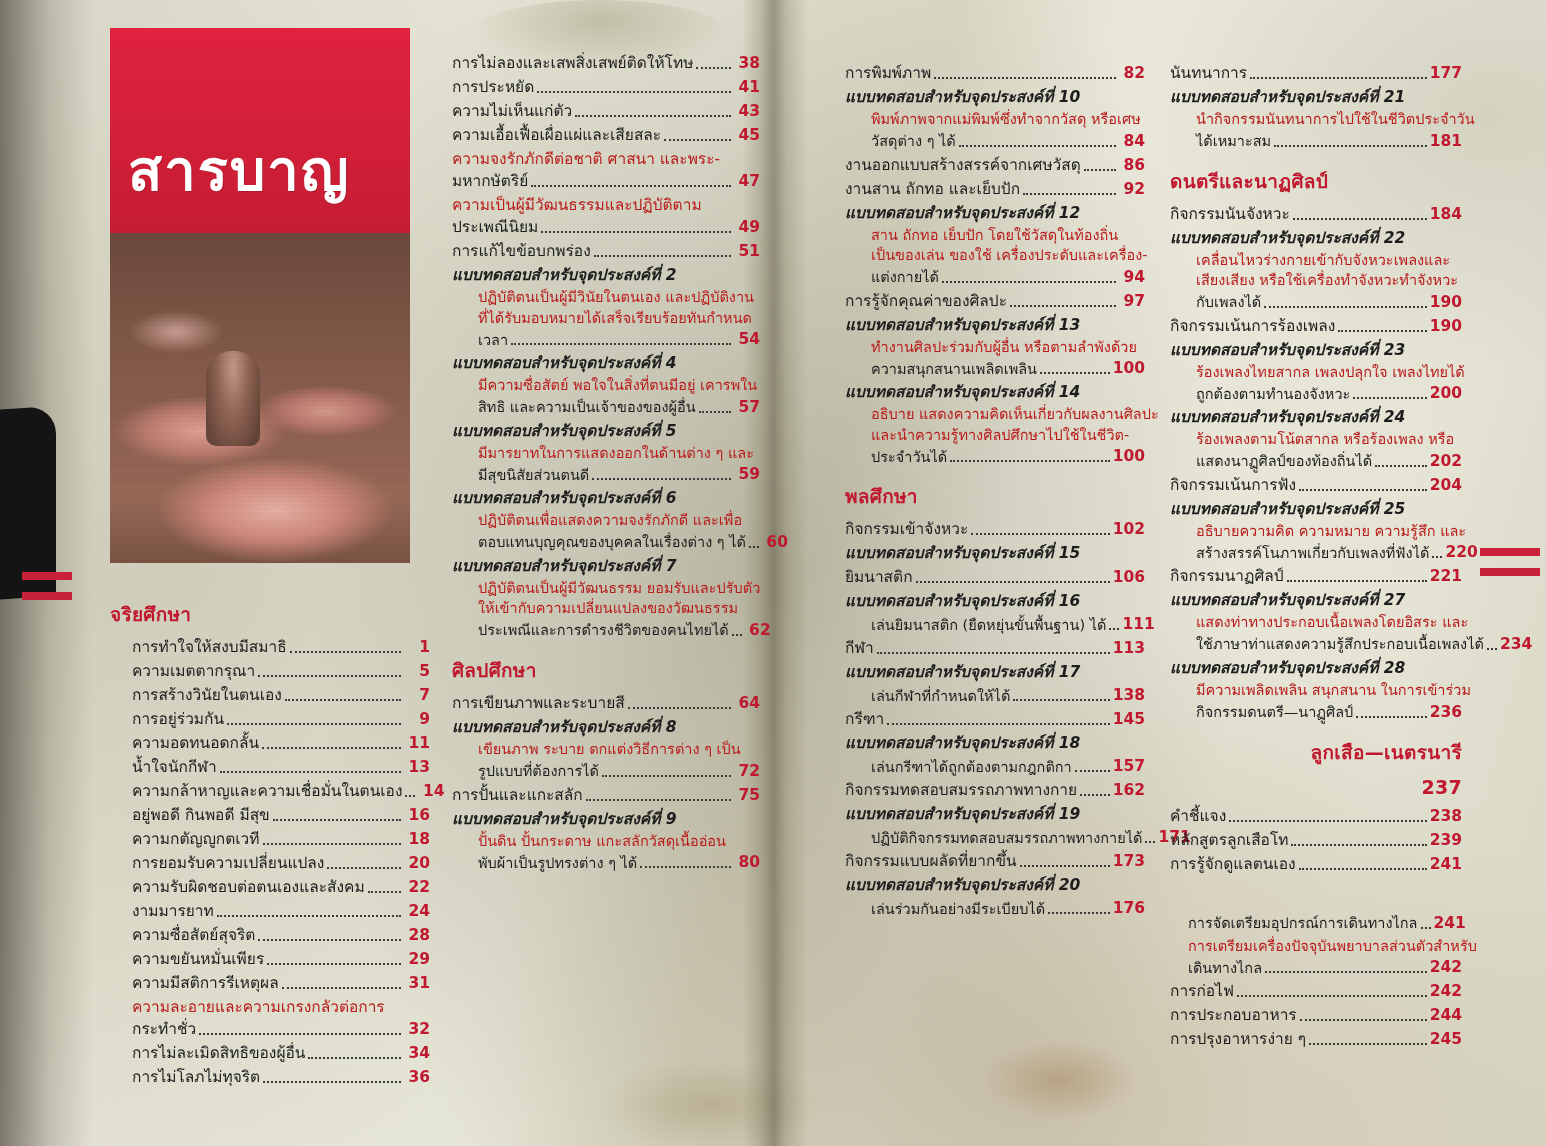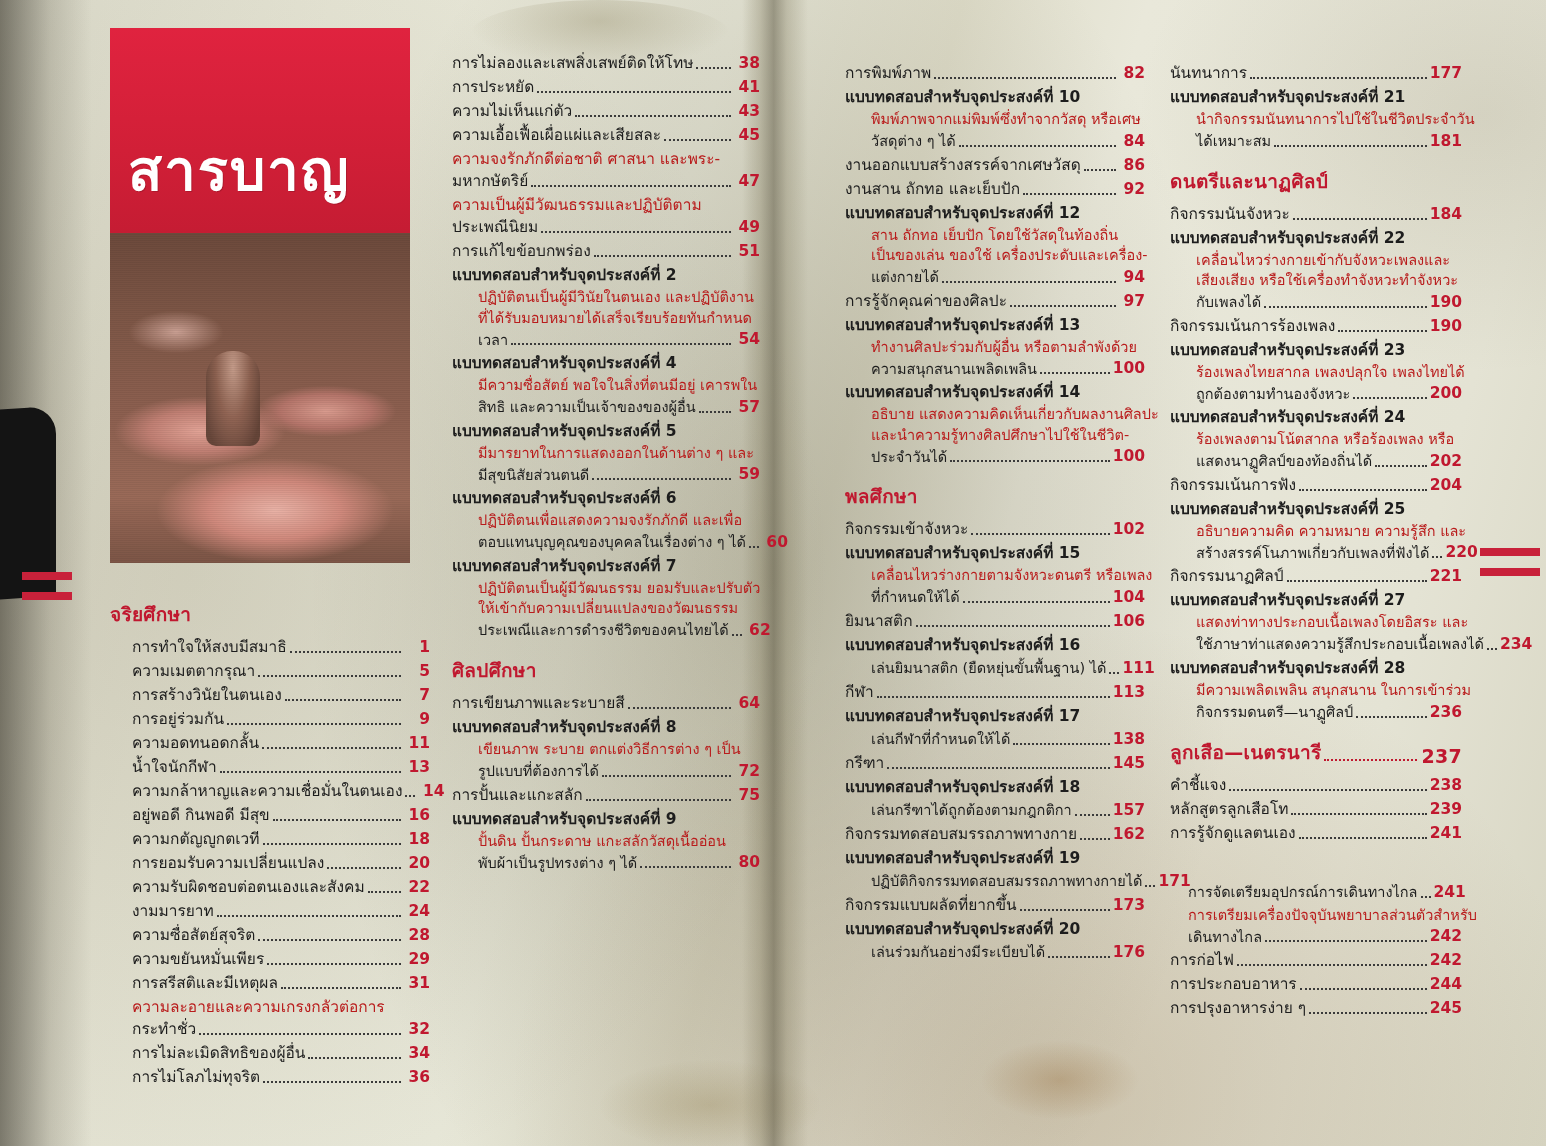--- a/index.html
+++ b/index.html
@@ -101,20 +101,21 @@
     font-size: 15.5px;
     text-align: right;
     min-width: 26px;
   }
   .entry {
     margin-bottom: 2px;
   }
   .entry.bold > .toc-line .txt,
   .toc-line.bold .txt {
     font-weight: bold;
+    font-style: italic;
   }
   .wrapline {
     font-size: 15.5px;
     line-height: 1.42;
     color: #b91c1c;
     white-space: nowrap;
   }
   .sub {
     padding-left: 26px;
     font-size: 14.5px;
@@ -129,20 +130,21 @@
     color: #c0182f;
     font-weight: bold;
     font-size: 19px;
     margin: 14px 0 7px 0;
     letter-spacing: 0.3px;
   }
   .section-head.withpage {
     display: flex;
     align-items: flex-end;
     white-space: nowrap;
+    flex-direction: column;
   }
   .section-head .dots {
     flex: 1 1 auto;
     border-bottom: 2px dotted #c0182f;
     margin: 0 4px 6px 3px;
     height: 1px;
   }
 
   
   #masthead {
@@ -321,21 +323,21 @@
     </div>
     <div class="entry" style="padding-left:22px;">
       <div class="toc-line">
           <span class="txt">ความขยันหมั่นเพียร</span>
           <span class="dots"></span>
           <span class="pg">29</span>
         </div>
     </div>
     <div class="entry" style="padding-left:22px;">
       <div class="toc-line">
-          <span class="txt">การสรีสติและมีเหตุผล</span>
+          <span class="txt">ความมีสติการรีเหตุผล</span>
           <span class="dots"></span>
           <span class="pg">31</span>
         </div>
     </div>
     <div class="entry" style="padding-left:22px;">
       <div class="wrapline">ความละอายและความเกรงกลัวต่อการ</div>
       <div class="toc-line">
           <span class="txt">กระทำชั่ว</span>
           <span class="dots"></span>
           <span class="pg">32</span>
@@ -612,28 +614,20 @@
       <div class="toc-line">
           <span class="txt">กิจกรรมเข้าจังหวะ</span>
           <span class="dots"></span>
           <span class="pg">102</span>
         </div>
     </div>
     <div class="entry">
       <div class="toc-line bold">
           <span class="txt">แบบทดสอบสำหรับจุดประสงค์ที่ 15</span>
         </div>
-      <div class="sub">
-        <div class="wrapline">เคลื่อนไหวร่างกายตามจังหวะดนตรี หรือเพลง</div>
-        <div class="toc-line">
-            <span class="txt">ที่กำหนดให้ได้</span>
-            <span class="dots"></span>
-            <span class="pg">104</span>
-          </div>
-      </div>
     </div>
     <div class="entry">
       <div class="toc-line">
           <span class="txt">ยิมนาสติก</span>
           <span class="dots"></span>
           <span class="pg">106</span>
         </div>
     </div>
     <div class="entry">
       <div class="toc-line bold">

